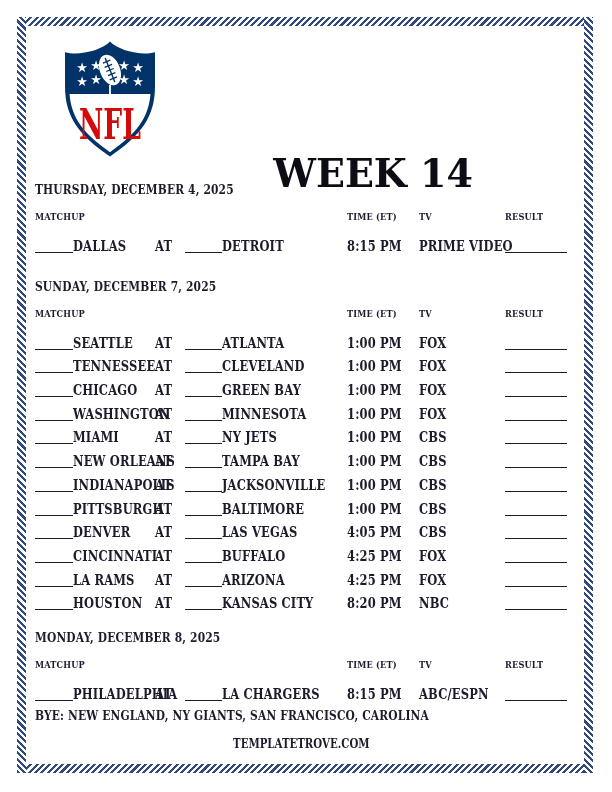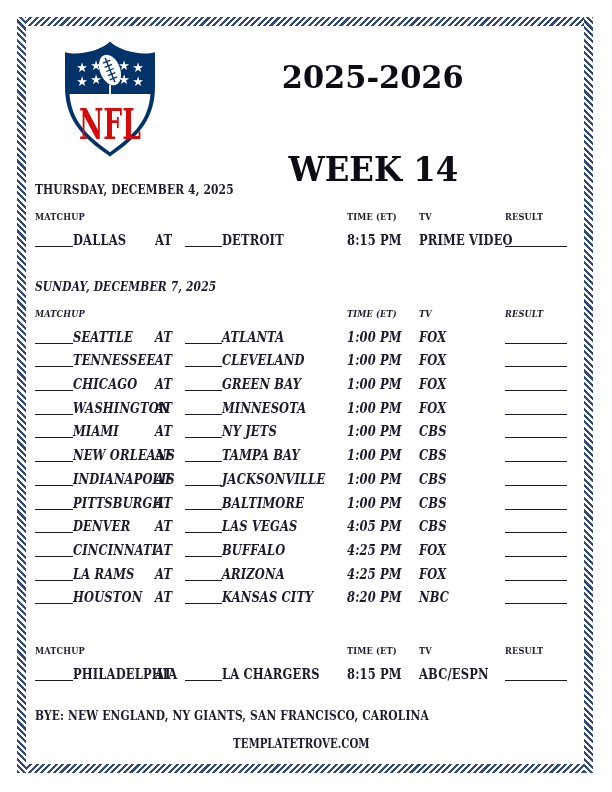--- a/index.html
+++ b/index.html
@@ -28,31 +28,31 @@
      white-space:nowrap;font-weight:bold;letter-spacing:0.2px;}
   .tc{display:inline-block;transform:scaleX(0.95);transform-origin:50% 100%;
      white-space:nowrap;font-weight:bold;}
 
   
   .logo{position:absolute;left:60px;top:40px;width:100px;height:118px;}
   .titles{position:absolute;left:168px;top:25px;width:410px;height:150px;}
   .title-line{position:absolute;width:100%;text-align:center;line-height:1.15;color:#0c0c14;}
   .title-season{top:34px;font-size:32px;}
   .title-main{top:70px;font-size:45px;}
-  .title-week{top:125px;font-size:34px;text-align:center;}
+  .title-week{top:125px;font-size:40px;text-align:center;}
 
   
   .sec{position:absolute;left:35px;width:532px;}
   .sec-thu{top:183px;}
-  .sec-sun{top:280px;font-style:italic;}
+  .sec-sun{top:280px;}
   .sec-mon{top:631px;}
   .day{font-size:13px;line-height:14px;}
   .cols{display:grid;grid-template-columns:312px 72px 86px 62px;
         margin-top:13px;font-size:10px;line-height:14px;}
-  .games{margin-top:0;}
+  .games{margin-top:6px;}
   .game{display:grid;grid-template-columns:38px 82px 30px 37px 125px 72px 86px 62px;
         align-items:end;height:23.7px;font-size:14px;line-height:15px;}
   .blank{display:block;height:2px;border-bottom:1.5px solid var(--ink);align-self:end;margin-bottom:1px;}
 
   
   .bye{position:absolute;left:35px;top:708px;width:532px;font-size:13px;line-height:15px;}
   .footer{position:absolute;left:35px;top:736px;width:532px;text-align:center;
           font-size:12px;line-height:17px;}
 </style>
 </head>
@@ -91,21 +91,20 @@
     <line x1="46" y1="25.5" x2="54" y2="25.5" stroke="var(--navy)" stroke-width="1.3"></line>
     <line x1="46" y1="30" x2="54" y2="30" stroke="var(--navy)" stroke-width="1.3"></line>
     <line x1="46" y1="34.5" x2="54" y2="34.5" stroke="var(--navy)" stroke-width="1.3"></line>
     <line x1="46" y1="39" x2="54" y2="39" stroke="var(--navy)" stroke-width="1.3"></line>
   </g>
   <rect x="49.1" y="45" width="1.8" height="11" fill="#ffffff"></rect>
   <text x="50" y="99" font-size="42" font-weight="bold" font-family="'DejaVu Serif',serif" fill="var(--red)" text-anchor="middle" textLength="62" lengthAdjust="spacingAndGlyphs">NFL</text>
 </svg>
 
 <div class="titles">
-  <div class="title-line title-season"><span class="tc">2025-2026</span></div>
   <div class="title-line title-week"><span class="tc">WEEK 14</span></div>
 </div>
 
 <section class="sec sec-thu">
   <div class="day"><span class="t">THURSDAY, DECEMBER 4, 2025</span></div>
   <div class="cols">
     <span><span class="t">MATCHUP</span></span>
     <span><span class="t">TIME (ET)</span></span>
     <span><span class="t">TV</span></span>
     <span><span class="t">RESULT</span></span>
@@ -263,20 +262,21 @@
         <span class="blank"></span>
         <span><span class="t">KANSAS CITY</span></span>
         <span><span class="t">8:20 PM</span></span>
         <span><span class="t">NBC</span></span>
         <span class="blank"></span>
       </div>
     </div>
 </section>
 
 <section class="sec sec-mon">
+  <div class="day"><span class="t">MONDAY, DECEMBER 8, 2025</span></div>
   <div class="cols">
     <span><span class="t">MATCHUP</span></span>
     <span><span class="t">TIME (ET)</span></span>
     <span><span class="t">TV</span></span>
     <span><span class="t">RESULT</span></span>
   </div>
   <div class="games">
 
       <div class="game">
         <span class="blank"></span>

